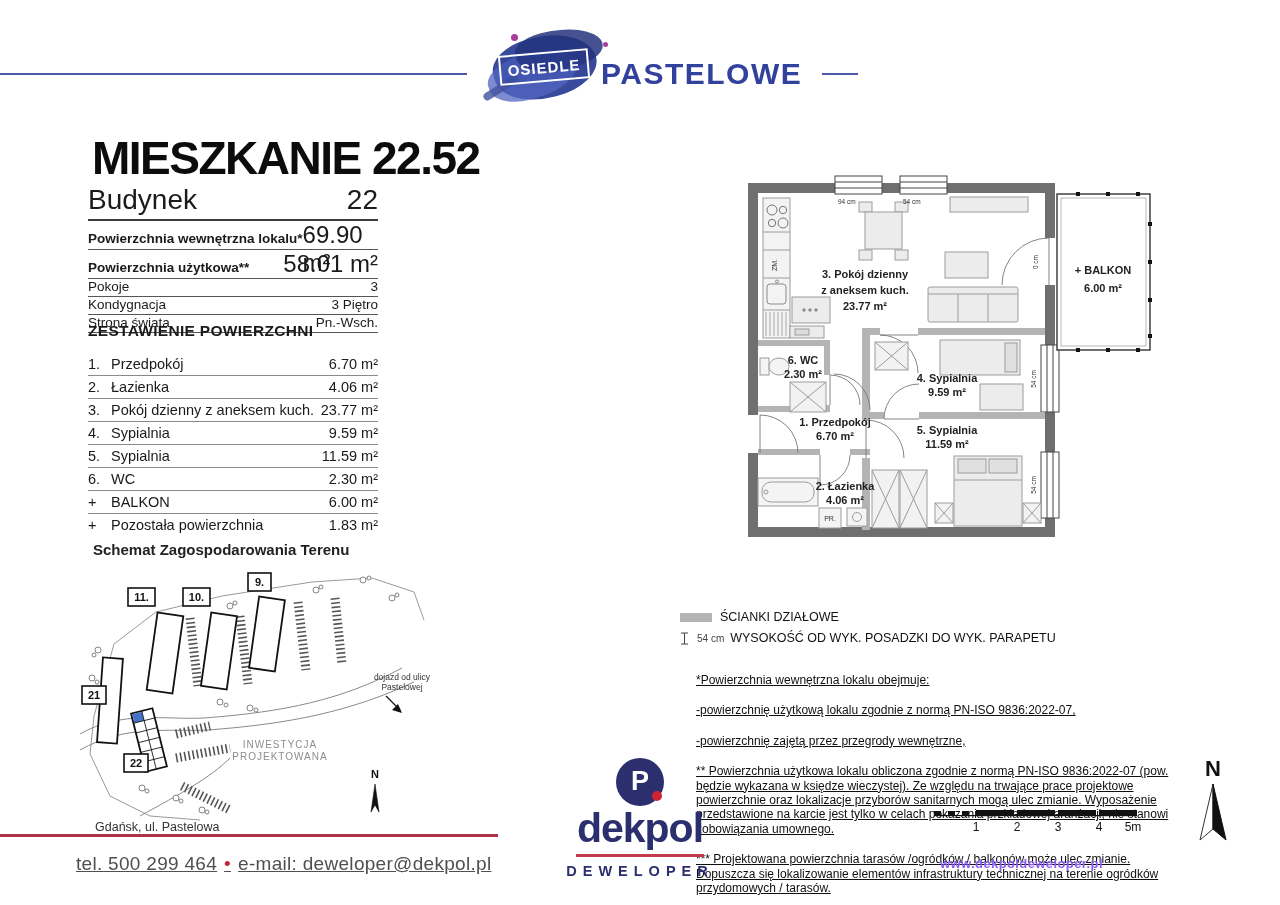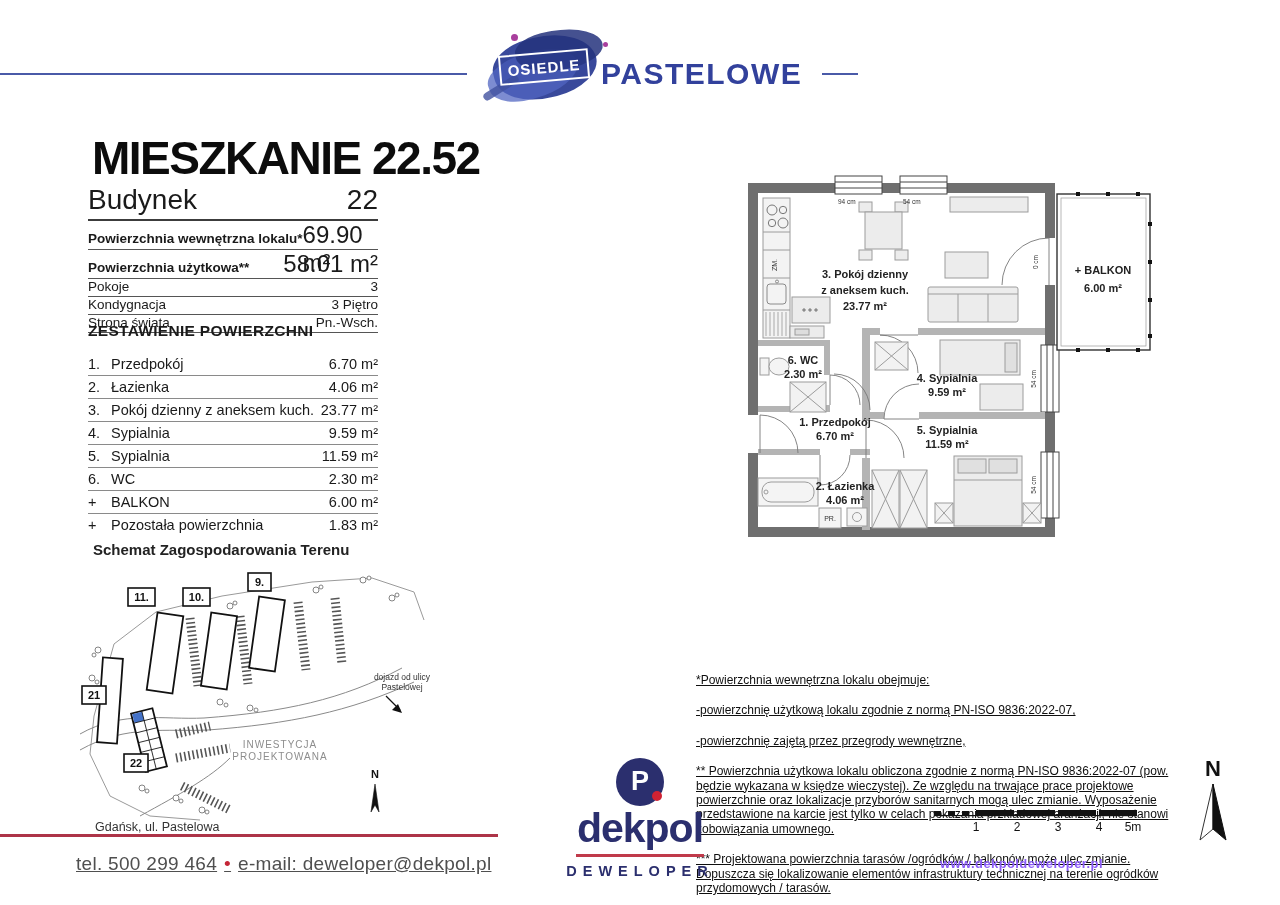--- a/index.html
+++ b/index.html
@@ -466,20 +466,35 @@
 
     <g>
       <text x="103" y="32" class="plan-dim">94 cm</text>
       <text x="168" y="32" class="plan-dim">54 cm</text>
       <text x="301" y="207" class="plan-dim" text-anchor="middle" transform="rotate(-90 301 207)">54 cm</text>
       <text x="301" y="313" class="plan-dim" text-anchor="middle" transform="rotate(-90 301 313)">54 cm</text>
       <text x="303" y="90" class="plan-dim" text-anchor="middle" transform="rotate(-90 303 90)">0 cm</text>
     </g>
   </svg>
 
+  <div class="legend">
+    <div class="legend-row">
+      <span class="swatch"></span>
+      <span>ŚCIANKI DZIAŁOWE</span>
+    </div>
+    <div class="legend-row">
+      <svg width="9" height="13">
+        <line x1="1" y1="1" x2="8" y2="1" stroke="#444" stroke-width="1"></line>
+        <line x1="4.5" y1="1" x2="4.5" y2="12" stroke="#444" stroke-width="1"></line>
+        <line x1="1" y1="12" x2="8" y2="12" stroke="#444" stroke-width="1"></line>
+      </svg>
+      <span class="sill-dim">54 cm</span>
+      <span>WYSOKOŚĆ OD WYK. POSADZKI DO WYK. PARAPETU</span>
+    </div>
+  </div>
   <div class="notes">
     <p>*Powierzchnia wewnętrzna lokalu obejmuje:</p>
     <p>-powierzchnię użytkową lokalu zgodnie z normą PN-ISO 9836:2022-07,</p>
     <p>-powierzchnię zajętą przez przegrody wewnętrzne,</p>
     <p>** Powierzchnia użytkowa lokalu obliczona zgodnie z normą PN-ISO 9836:2022-07 (pow. będzie wykazana w księdze wieczystej). Ze względu na trwające prace projektowe powierzchnie oraz lokalizacje przyborów sanitarnych mogą ulec zmianie. Wyposażenie przedstawione na karcie jest tylko w celach pokazania przkładowej aranżacji, nie stanowi zobowiązania umownego.</p>
     <p>*** Projektowana powierzchnia tarasów /ogródków / balkonów może ulec zmianie. Dopuszcza się lokalizowanie elementów infrastruktury technicznej na terenie ogródków przydomowych / tarasów.</p>
   </div>
 
   <div class="brand">
     <div class="brand-mark">

